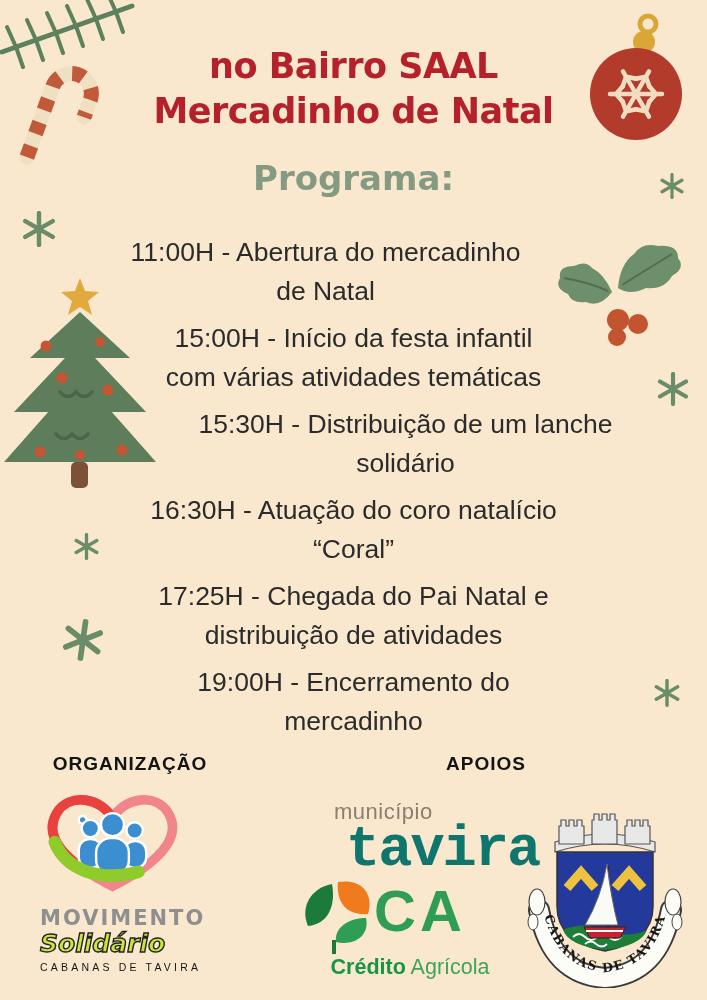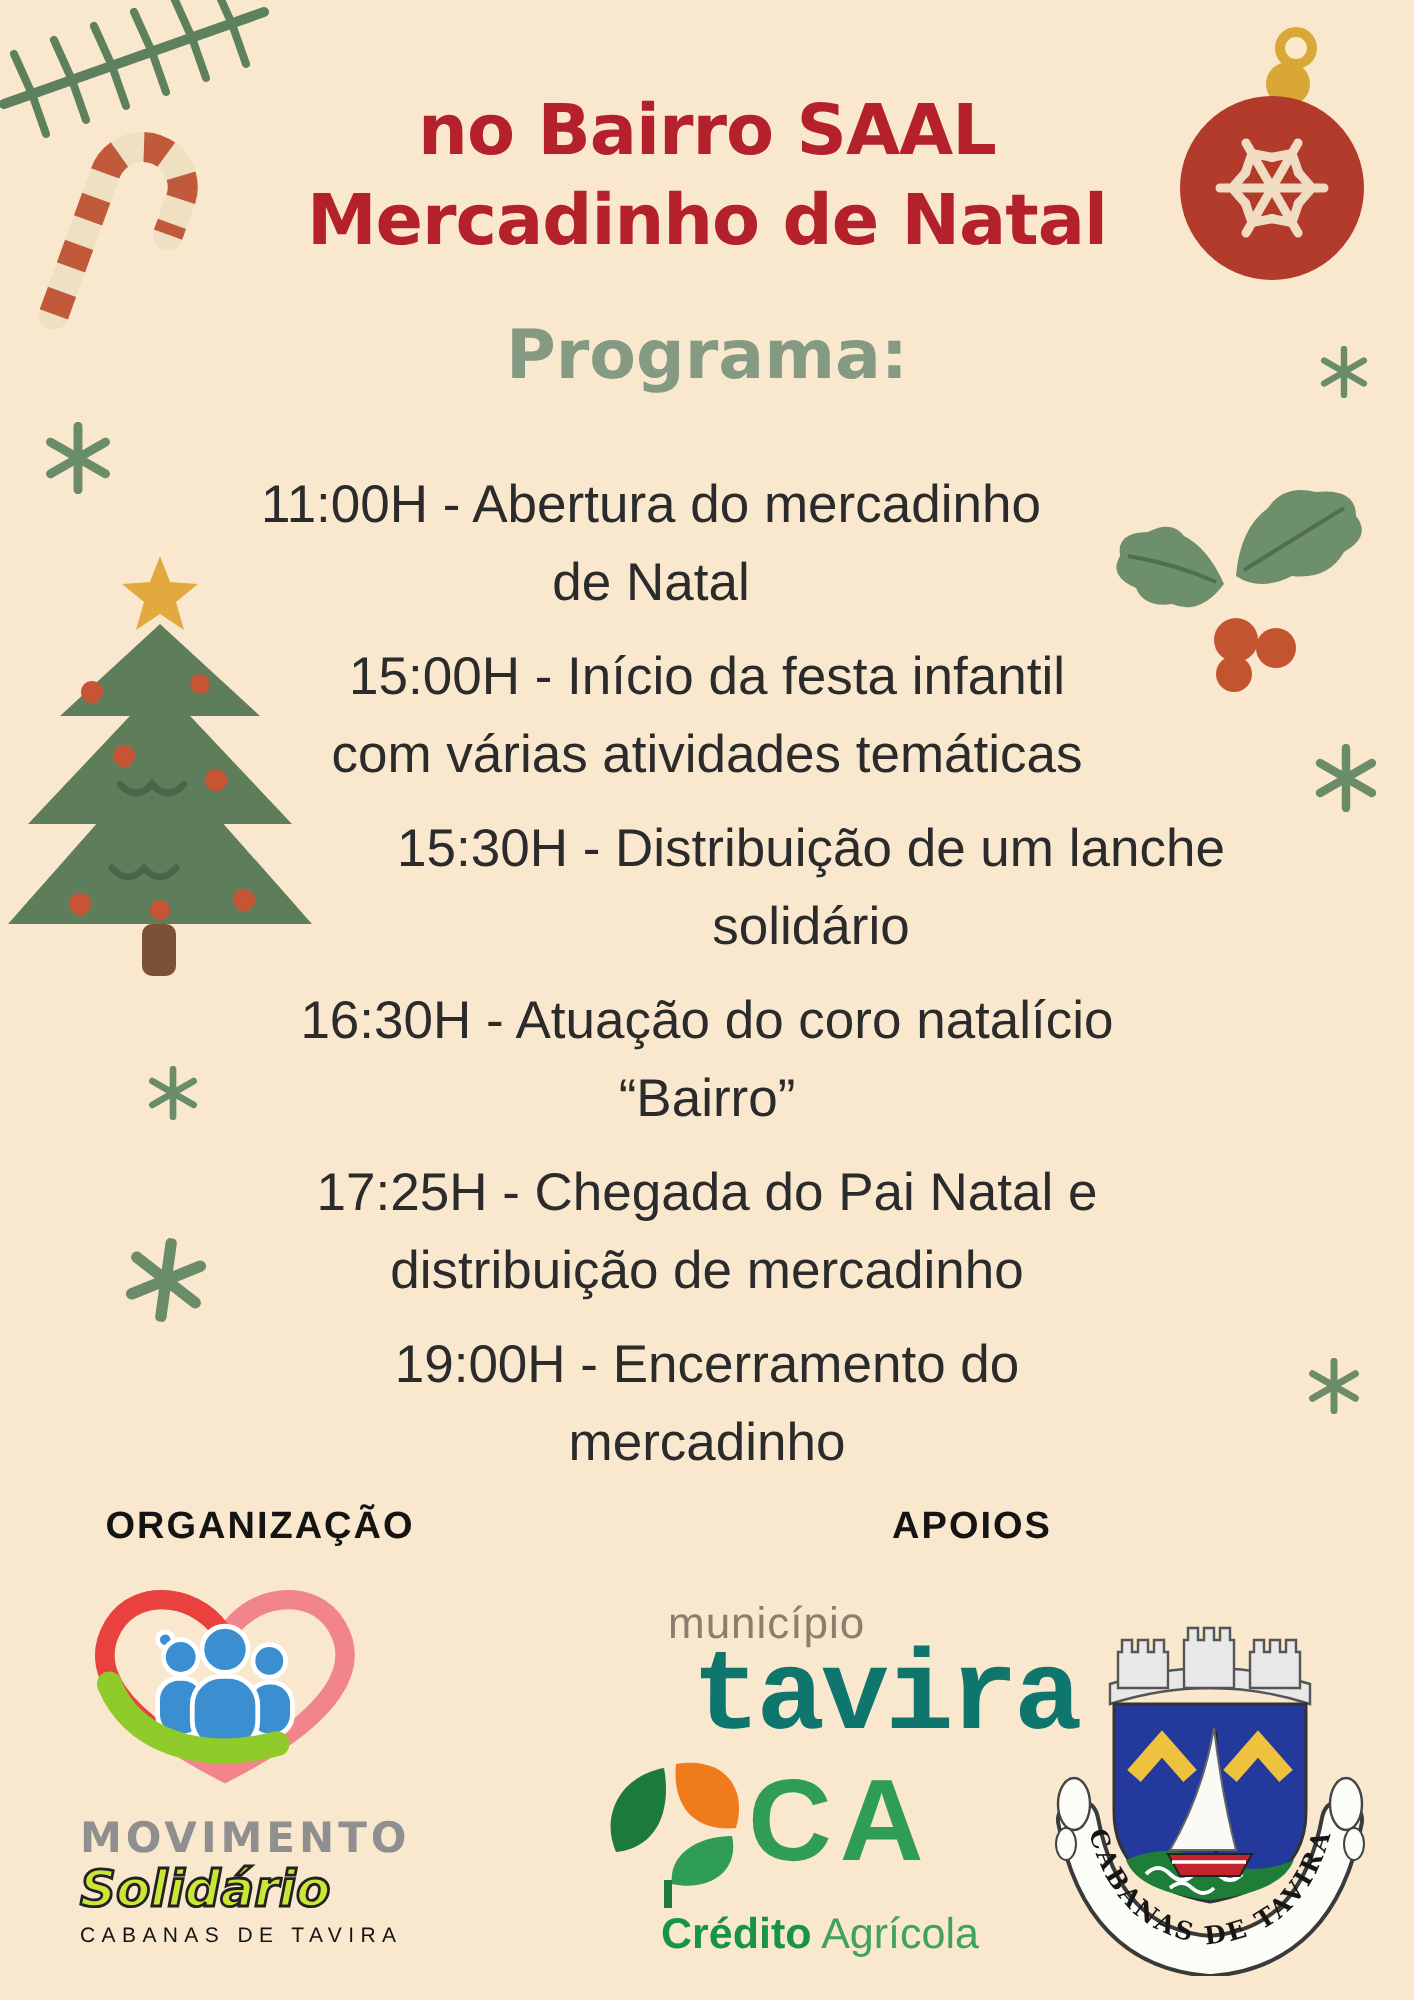--- a/index.html
+++ b/index.html
@@ -152,25 +152,25 @@
     <div class="item">
       <div>15:00H - Início da festa infantil</div>
       <div>com várias atividades temáticas</div>
     </div>
     <div class="item offset-right">
       <div>15:30H - Distribuição de um lanche</div>
       <div>solidário</div>
     </div>
     <div class="item">
       <div>16:30H - Atuação do coro natalício</div>
-      <div>“Bairro”</div>
+      <div>“Coral”</div>
     </div>
     <div class="item">
       <div>17:25H - Chegada do Pai Natal e</div>
-      <div>distribuição de mercadinho</div>
+      <div>distribuição de atividades</div>
     </div>
     <div class="item">
       <div>19:00H - Encerramento do</div>
       <div>mercadinho</div>
     </div>
   </div>
 
   <div class="section-heading org-heading">ORGANIZAÇÃO</div>
   <div class="section-heading apoios-heading">APOIOS</div>
 

